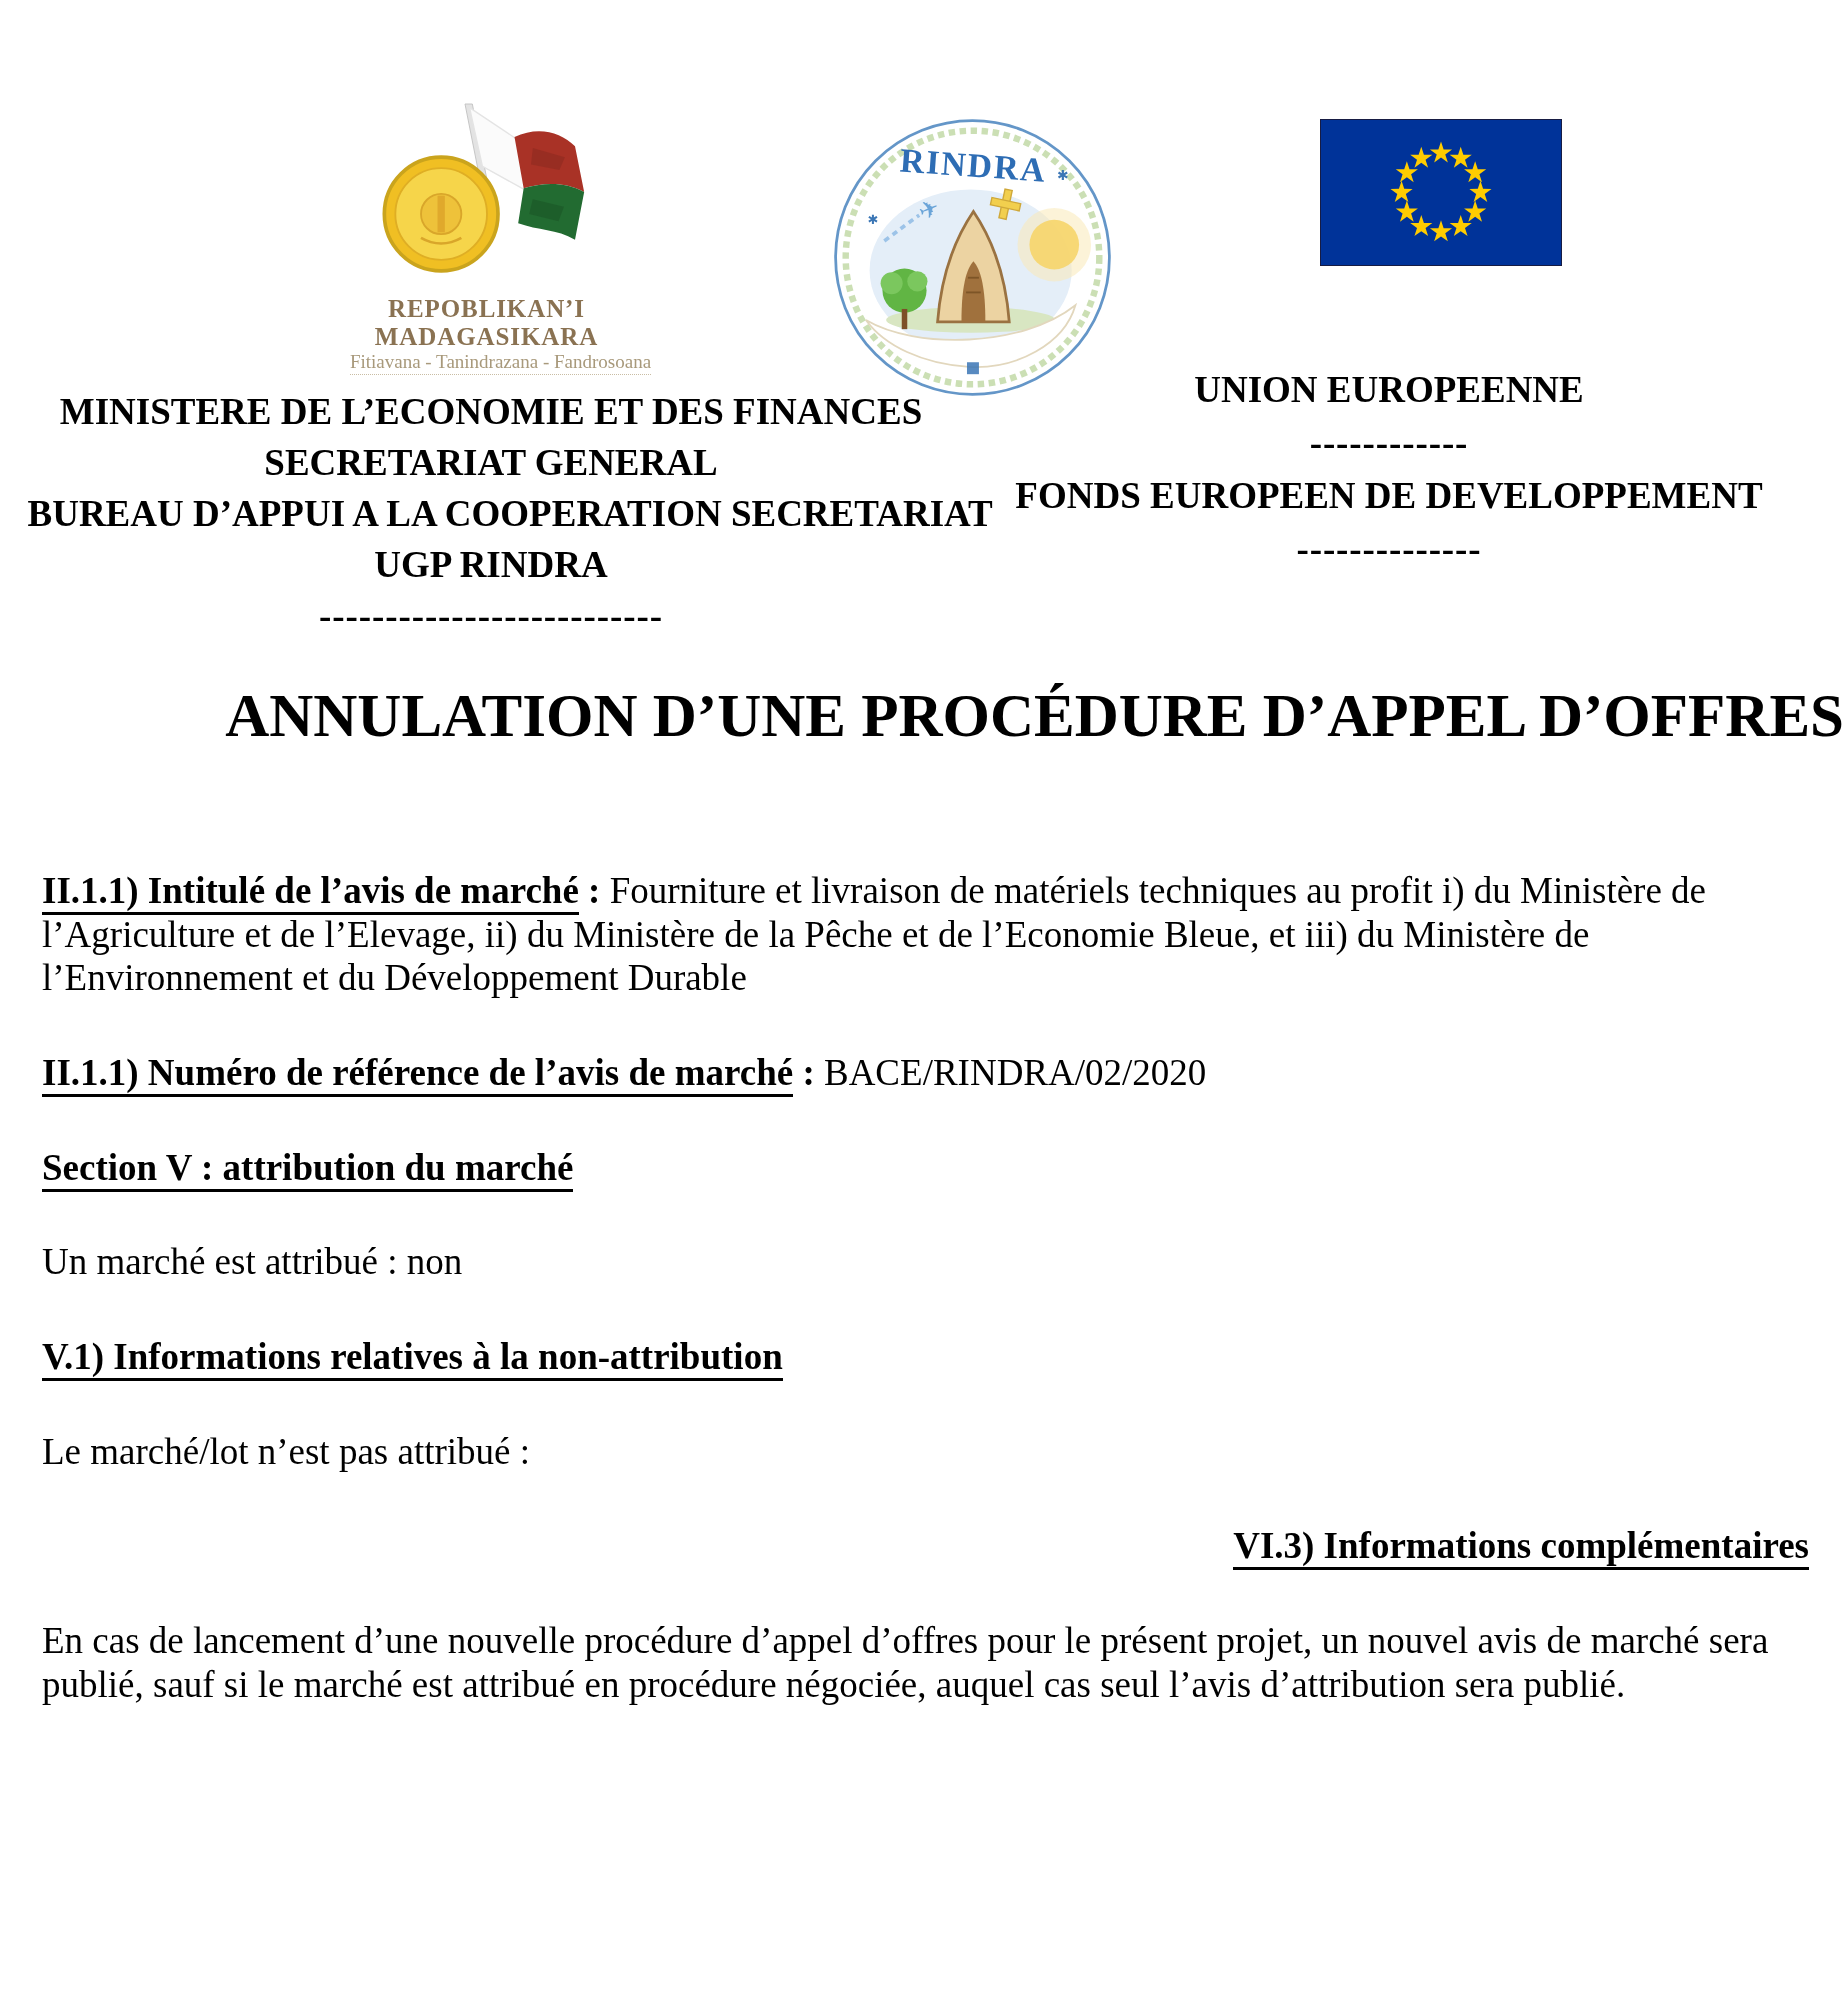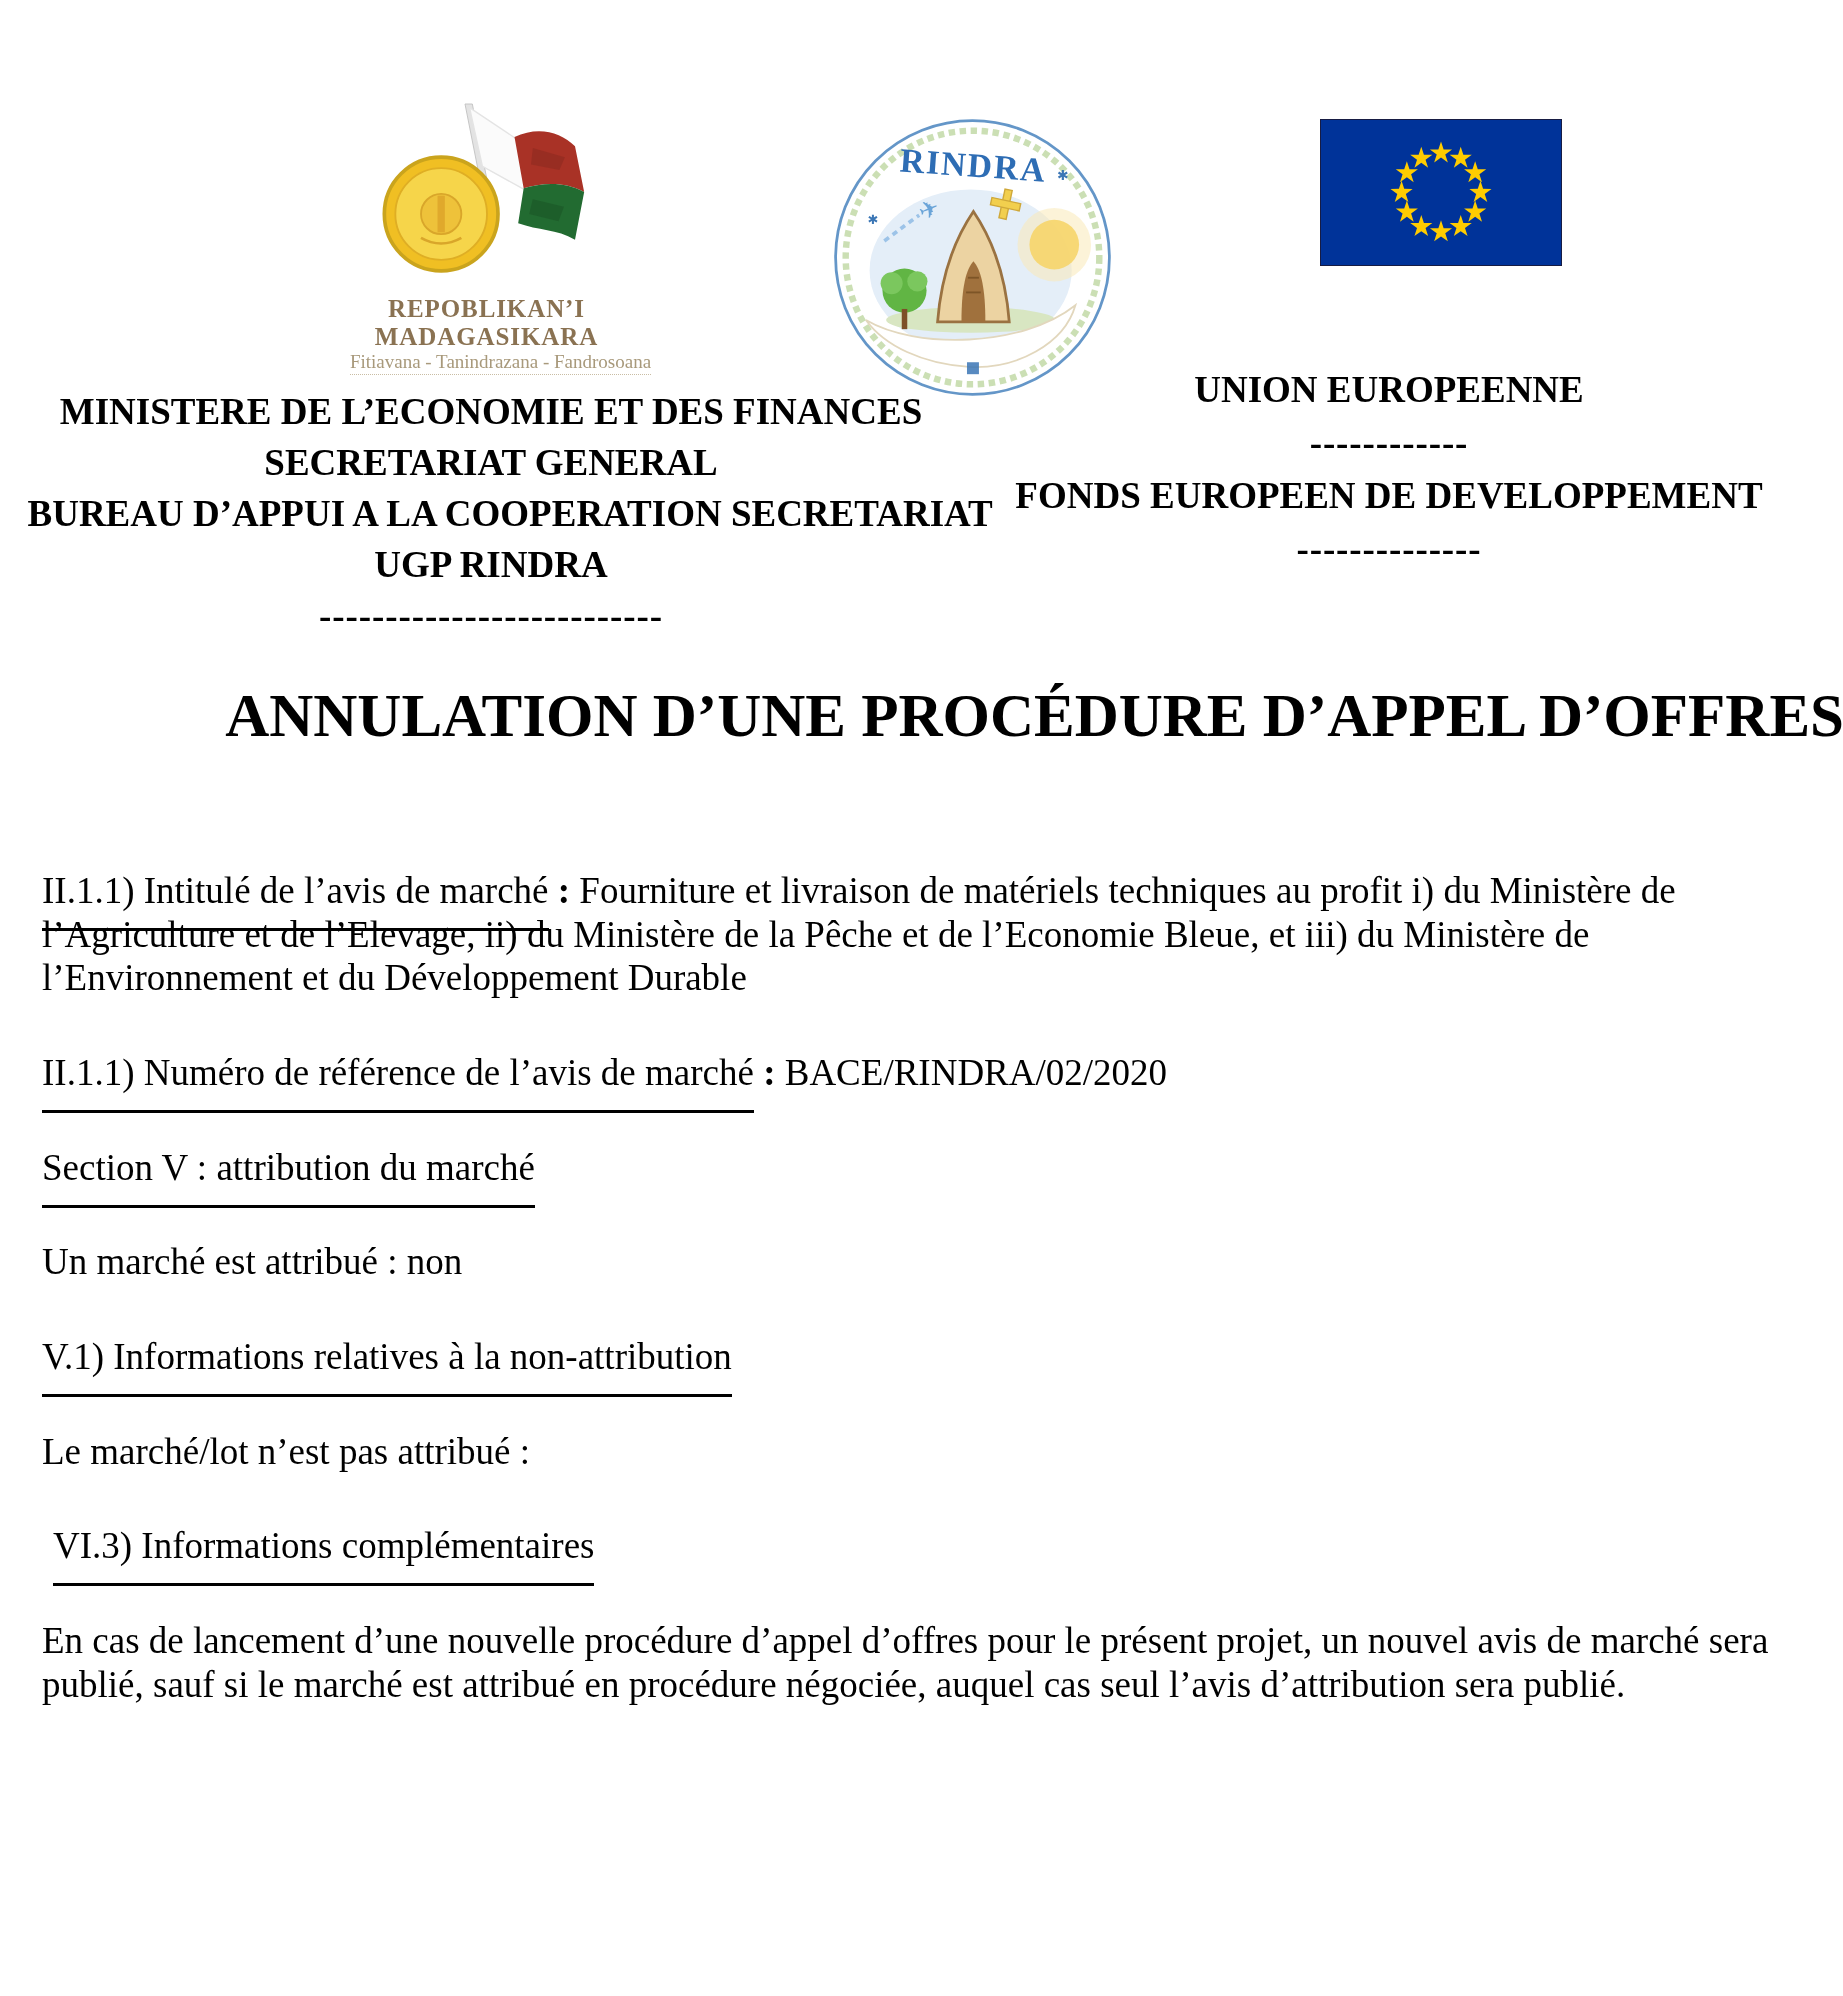--- a/index.html
+++ b/index.html
@@ -43,23 +43,23 @@
     position: absolute; left: 0; top: 681px; width: 100%;
     text-align: right; font-size: 61px; font-weight: bold; letter-spacing: 0px;
   }
 
   
   .body-text {
     position: absolute; left: 42px; top: 869px; width: 1767px;
     font-size: 37px; line-height: 1.18; text-align: left;
   }
   .para { margin: 0 0 51px 0; }
-  .h  { font-weight: normal; border-bottom: 3.7px solid #000; padding-bottom: 17px; }
+  .h  { font-weight: bold; border-bottom: 3.7px solid #000; padding-bottom: 1px; }
   .hb { font-weight: bold; }
-  .para-indent { padding-left: 11px; }
+  .para-indent { padding-left: 11px; text-align: right; }
 </style>
 </head>
 <body>
 
 <div class="page">
 
   <div class="mg-block">
     <svg class="mg-emblem" width="220" height="195" viewBox="0 0 240 212" xmlns="http://www.w3.org/2000/svg">
 
       <polygon points="96,4 104,4 126,118 119,120" fill="#e3e3e3" stroke="#c2c2c2" stroke-width="1"></polygon>

